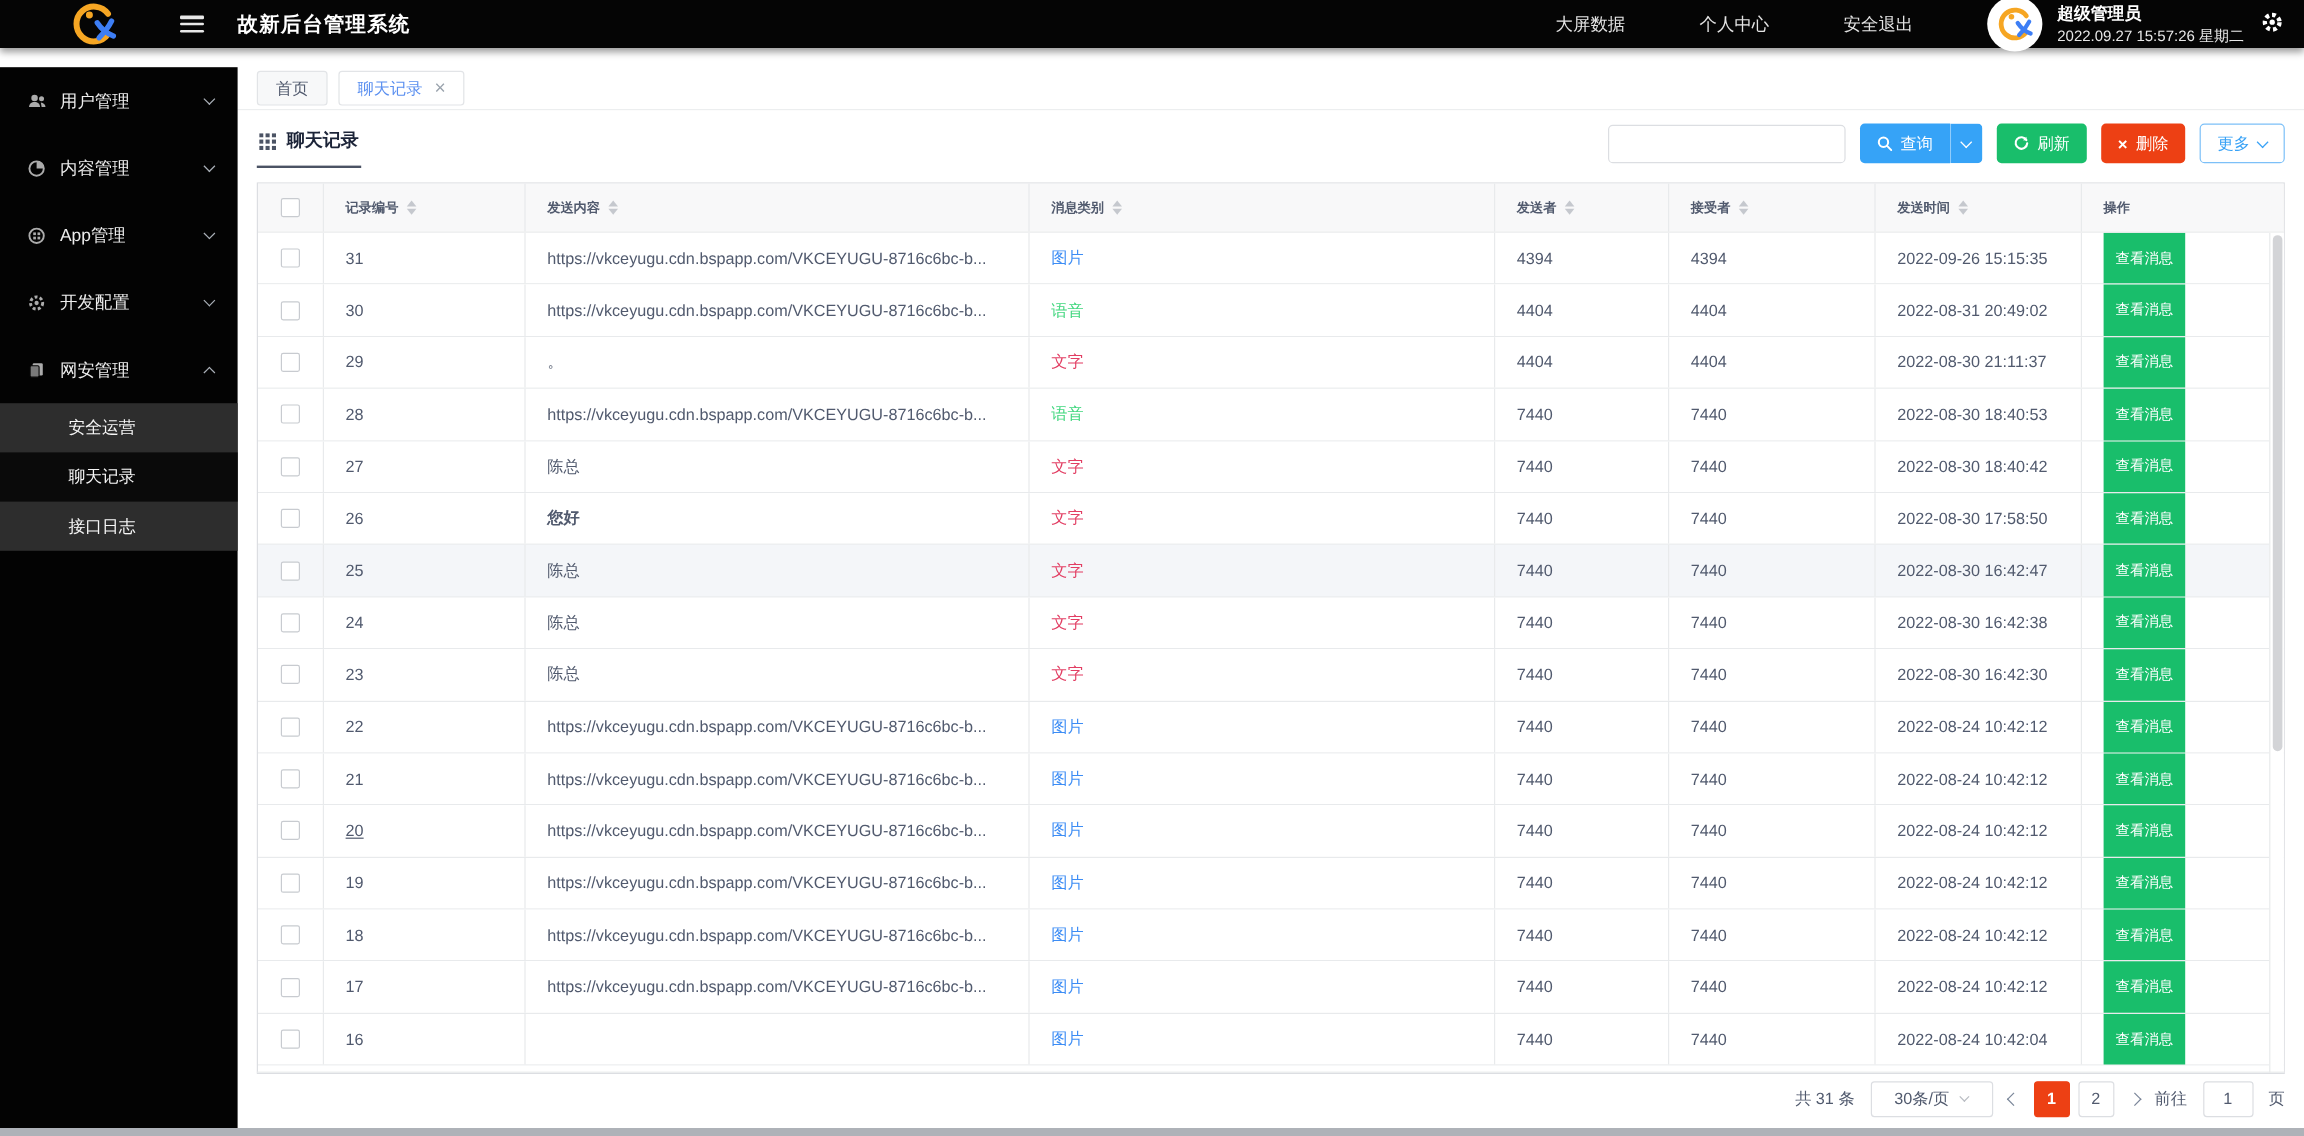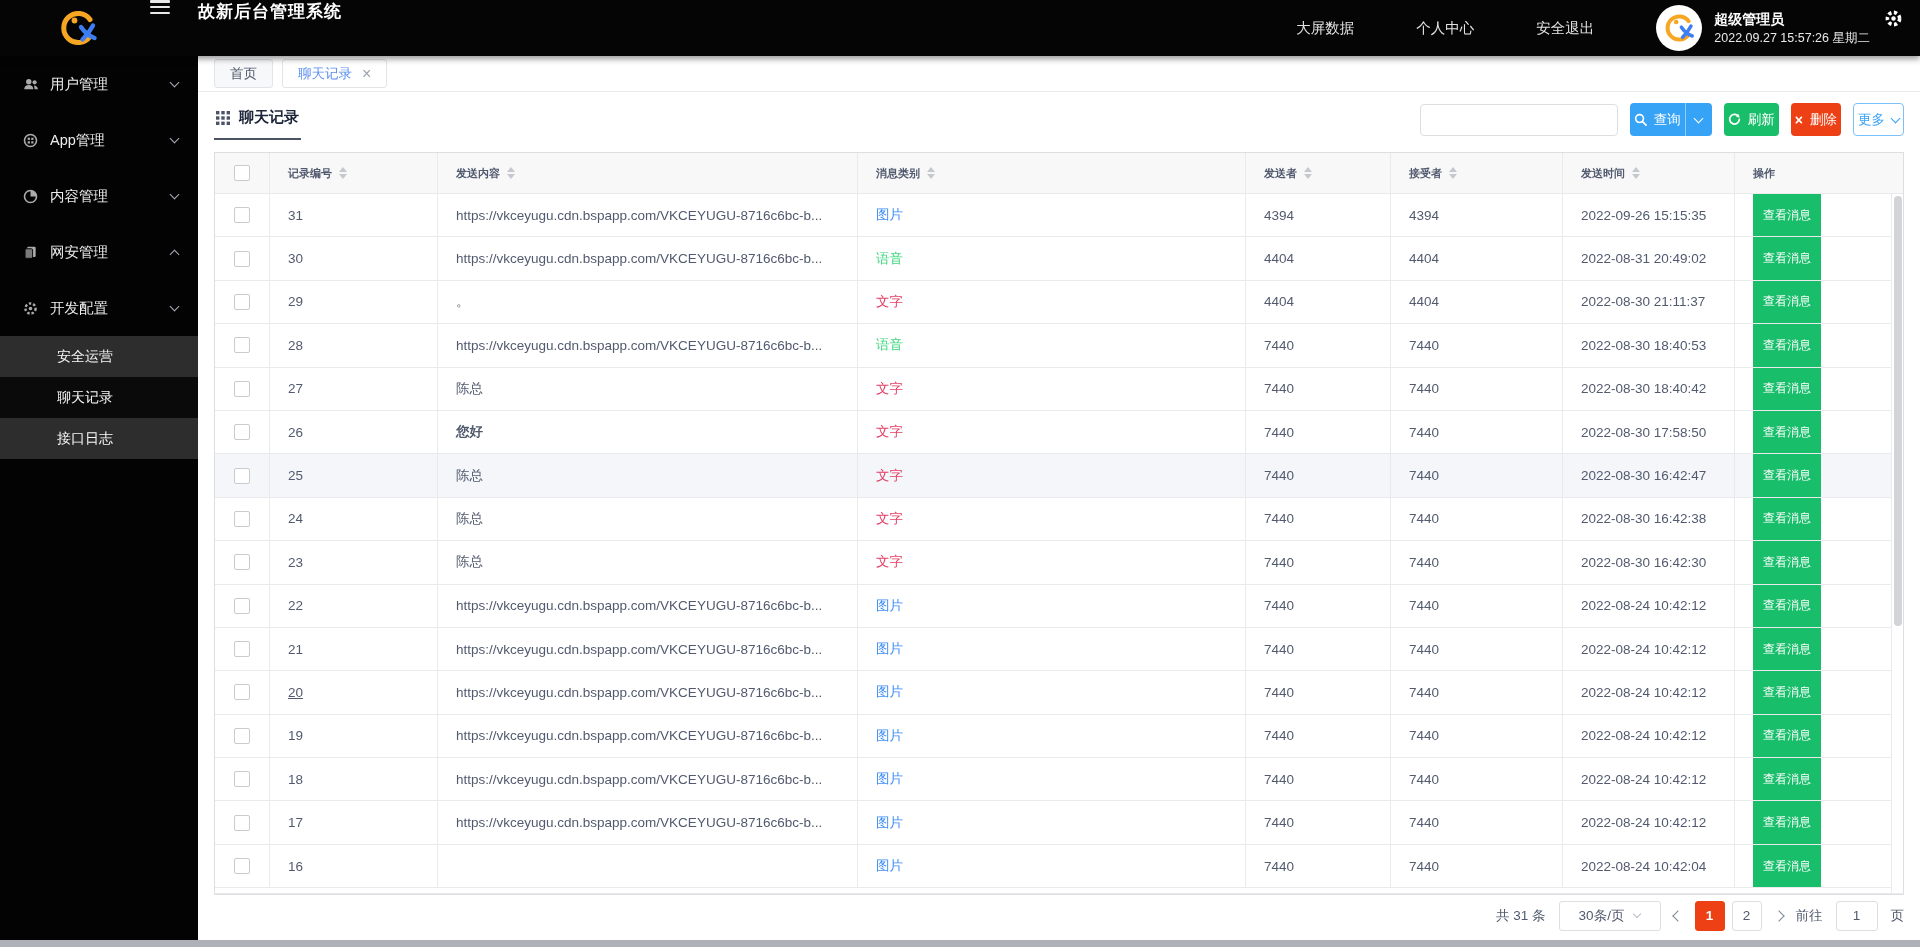--- a/index.html
+++ b/index.html
@@ -1,22 +1,22 @@
 <!DOCTYPE html>
 <html><head>
 <meta charset="utf-8">
 <style>
   * { box-sizing: border-box; margin:0; padding:0; }
   html,body { width:1920px; height:947px; }
   body { position:relative; overflow:hidden; background:#fff;
          font-family:"Liberation Sans","DejaVu Sans",sans-serif; color:#515a6e; }
 
   
-  .header { position:absolute; top:0; left:0; right:0; height:56px; background:#050505;
-            display:flex; z-index:20; box-shadow:0 3px 6px rgba(0,0,0,.4); }
+  .header { position:absolute; top:0; left:0; right:0; height:40px; background:#050505;
+            display:flex; align-items:center; z-index:20; box-shadow:0 3px 6px rgba(0,0,0,.4); }
   .logo-box { width:150px; padding-left:58px; display:flex; align-items:center; }
   .hamburger { width:20px; height:14px; display:flex; flex-direction:column; justify-content:space-between; cursor:pointer; }
   .hamburger i { display:block; height:2.5px; background:#e8e8e8; border-radius:1px; }
   .app-title { color:#fff; font-size:17px; font-weight:bold; margin-left:28px; letter-spacing:1px; }
   .header-right { margin-left:auto; display:flex; align-items:center; padding-right:50px; }
   .hnav-item { color:#e3e3e3; font-size:14.5px; margin-right:62px; cursor:pointer; }
   .avatar { width:46px; height:46px; border-radius:50%; background:#fff; display:flex; align-items:center; justify-content:center; margin-right:12px; }
   .user-meta { line-height:1.45; }
   .user-name { color:#fff; font-size:14px; font-weight:bold; }
   .user-time { color:#e8e8e8; font-size:12.5px; }
@@ -43,21 +43,21 @@
 
   .content { position:absolute; top:36px; left:0; right:0; bottom:0; background:#fff; }
   .page-title-wrap { position:absolute; top:16px; left:16px; display:flex; align-items:center; gap:9px;
                      padding:0 2px 11px 2px; border-bottom:2px solid #4b5364; }
   .page-title { font-size:15px; font-weight:bold; color:#1c2438; }
 
   
   .toolbar { position:absolute; top:11px; right:16px; display:flex; align-items:center; gap:12px; }
   .search-input { width:198px; height:32px; border:1px solid #dcdee2; border-radius:4px; padding:0 10px; font-size:13px; outline:none; }
   .btn { height:33px; display:flex; align-items:center; border:none; color:#fff; font-size:13.5px; cursor:pointer;
-         border-radius:4px; padding:0 4px; gap:7px; font-family:inherit; }
+         border-radius:4px; padding:0 14px; gap:7px; font-family:inherit; }
   .split { display:flex; }
   .q-main { border-radius:4px 0 0 4px; }
   .q-caret { width:27px; border-radius:0 4px 4px 0; border-left:1px solid rgba(255,255,255,.45);
              display:flex; align-items:center; justify-content:center; cursor:pointer; }
   .wchev { width:7px; height:7px; border-right:1.7px solid #fff; border-bottom:1.7px solid #fff; transform:rotate(45deg); margin-top:-3px; }
   .btn.more { background:#fff; border:1px solid #7cc0f8; color:#38a2f6; }
   .bchev { width:7px; height:7px; border-right:1.7px solid #38a2f6; border-bottom:1.7px solid #38a2f6; transform:rotate(45deg); margin-top:-3px; }
   .xmark { font-size:14px; font-weight:bold; line-height:1; }
 
   
@@ -154,58 +154,58 @@
             <path d="M11 9.4c2.2.2 3.9 1.6 3.9 3.8h-3.2z"></path>
           </svg>
         </span>
         <span class="mlabel">用户管理</span>
         <span class="chev"></span>
       </div>
       <div class="menu-item">
         <span class="micon">
           <svg width="15" height="15" viewBox="0 0 16 16">
             <circle cx="8" cy="8" r="6.4" fill="none" stroke="#c9c9c9" stroke-width="1.7"></circle>
+            <path d="M8 8 L8 1.6 A6.4 6.4 0 0 1 14.4 8 Z" fill="#c9c9c9"></path>
+          </svg>
+        </span>
+        <span class="mlabel">内容管理</span>
+        <span class="chev"></span>
+      </div>
+      <div class="menu-item">
+        <span class="micon">
+          <svg width="15" height="15" viewBox="0 0 16 16">
+            <circle cx="8" cy="8" r="6.4" fill="none" stroke="#c9c9c9" stroke-width="1.7"></circle>
             <rect x="5" y="5" width="2.4" height="2.4" fill="#c9c9c9"></rect>
             <rect x="8.8" y="5" width="2.4" height="2.4" fill="#c9c9c9"></rect>
             <rect x="5" y="8.8" width="2.4" height="2.4" fill="#c9c9c9"></rect>
             <rect x="8.8" y="8.8" width="2.4" height="2.4" fill="#c9c9c9"></rect>
           </svg>
         </span>
         <span class="mlabel">App管理</span>
         <span class="chev"></span>
       </div>
       <div class="menu-item">
         <span class="micon">
           <svg width="15" height="15" viewBox="0 0 16 16">
-            <circle cx="8" cy="8" r="6.4" fill="none" stroke="#c9c9c9" stroke-width="1.7"></circle>
-            <path d="M8 8 L8 1.6 A6.4 6.4 0 0 1 14.4 8 Z" fill="#c9c9c9"></path>
+            <circle cx="8" cy="8" r="5.4" fill="none" stroke="#c9c9c9" stroke-width="2.6" stroke-dasharray="2.6 2"></circle>
+            <circle cx="8" cy="8" r="1.9" fill="#c9c9c9"></circle>
           </svg>
         </span>
-        <span class="mlabel">内容管理</span>
+        <span class="mlabel">开发配置</span>
         <span class="chev"></span>
       </div>
       <div class="menu-item">
         <span class="micon">
           <svg width="15" height="15" viewBox="0 0 16 16">
             <rect x="4.5" y="1.8" width="9" height="11" rx="1.2" fill="#c9c9c9"></rect>
             <rect x="2.2" y="4" width="8" height="10.2" rx="1.2" fill="#8f8f8f" stroke="#0a0a0a" stroke-width="1"></rect>
           </svg>
         </span>
         <span class="mlabel">网安管理</span>
         <span class="chev up"></span>
-      </div>
-      <div class="menu-item">
-        <span class="micon">
-          <svg width="15" height="15" viewBox="0 0 16 16">
-            <circle cx="8" cy="8" r="5.4" fill="none" stroke="#c9c9c9" stroke-width="2.6" stroke-dasharray="2.6 2"></circle>
-            <circle cx="8" cy="8" r="1.9" fill="#c9c9c9"></circle>
-          </svg>
-        </span>
-        <span class="mlabel">开发配置</span>
-        <span class="chev"></span>
       </div>
       <div class="submenu">
         <div class="sub-item">安全运营</div>
         <div class="sub-item active">聊天记录</div>
         <div class="sub-item">接口日志</div>
       </div>
     </div>
 </div>
 
 <div class="main">

